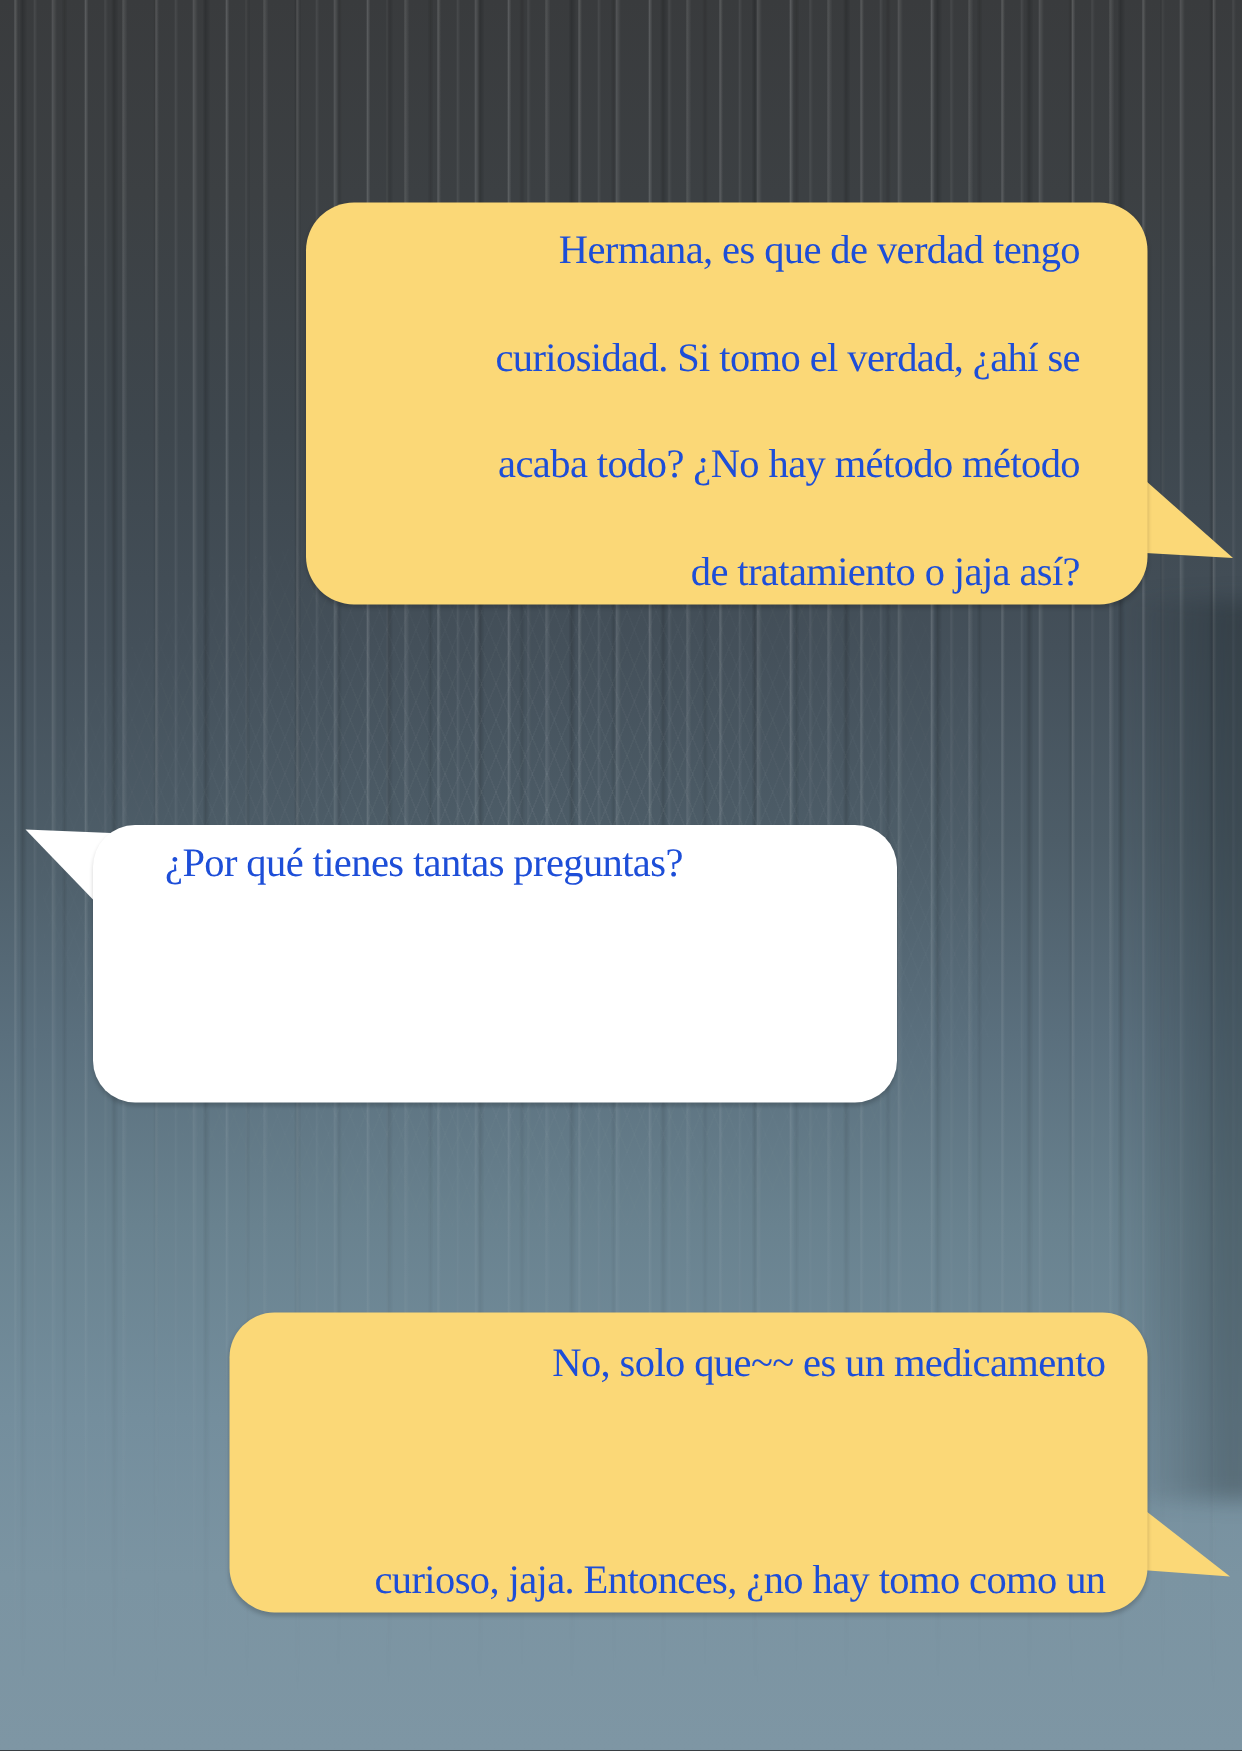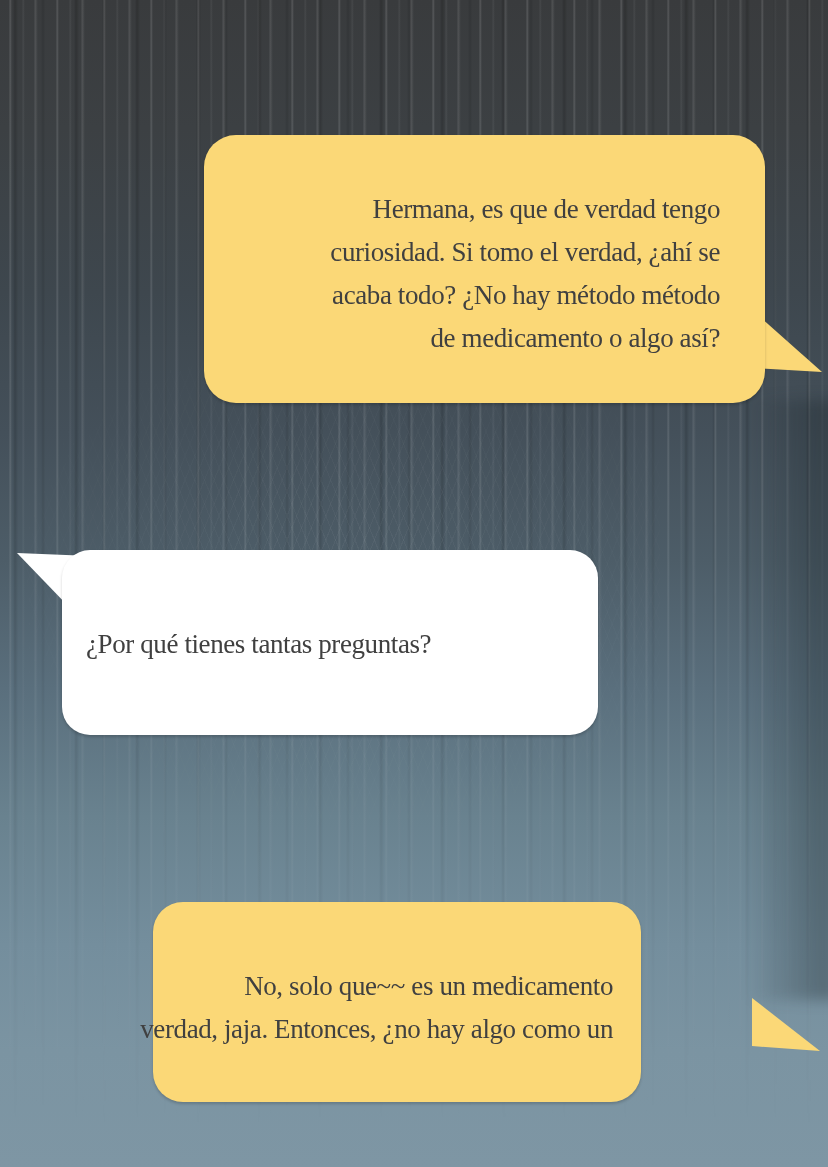--- a/index.html
+++ b/index.html
@@ -79,24 +79,24 @@
   }
   .tails {
     position: absolute;
     left: 0; top: 0;
     width: 828px; height: 1167px;
   }
   .bubble {
     position: absolute;
     display: flex;
     flex-direction: column;
-    justify-content: center;
+    justify-content: space-between;
     box-sizing: border-box;
     box-shadow: 0 2px 3px rgba(0,0,0,0.18);
-    color: #404040;
+    color: #1d4ed8;
     font-size: 27px;
     line-height: 43px;
     letter-spacing: -0.4px;
   }
   .bubble .line {
     margin: 0;
     white-space: nowrap;
   }
   .yellow { background: #fbd877; }
   .white  { background: #ffffff; }
@@ -105,25 +105,25 @@
     width: 561px; height: 268px;
     border-radius: 32px;
     align-items: flex-end;
     padding: 10px 45px 0 28px;
   }
   .b2 {
     left: 62px; top: 550px;
     width: 536px; height: 185px;
     border-radius: 28px;
     align-items: flex-start;
-    padding: 4px 30px 0 24px;
+    padding: 4px 30px 0 48px;
   }
   .b3 {
-    left: 153px; top: 902px;
-    width: 488px; height: 200px;
+    left: 153px; top: 875px;
+    width: 612px; height: 200px;
     border-radius: 30px;
     align-items: flex-end;
     padding: 12px 28px 0 24px;
   }
 </style>
 </head>
 <body>
 
 <div class="panel">
 
@@ -134,25 +134,25 @@
   <svg class="tails" viewBox="0 0 828 1167">
     <polygon points="752,310 822,372 752,368" fill="#fbd877"></polygon>
     <polygon points="17,553 115,557 70,608" fill="#ffffff"></polygon>
     <polygon points="752,998 820,1051 752,1046" fill="#fbd877"></polygon>
   </svg>
 
   <div class="bubble yellow b1">
     <p class="line">Hermana, es que de verdad tengo</p>
     <p class="line">curiosidad. Si tomo el verdad, ¿ahí se</p>
     <p class="line">acaba todo? ¿No hay método método</p>
-    <p class="line">de medicamento o algo así?</p>
+    <p class="line">de tratamiento o jaja así?</p>
   </div>
 
   <div class="bubble white b2">
     <p class="line">¿Por qué tienes tantas preguntas?</p>
   </div>
 
   <div class="bubble yellow b3">
     <p class="line">No, solo que~~ es un medicamento</p>
-    <p class="line">verdad, jaja. Entonces, ¿no hay algo como un</p>
+    <p class="line">curioso, jaja. Entonces, ¿no hay tomo como un</p>
   </div>
 
 </div>
 
 </body></html>

